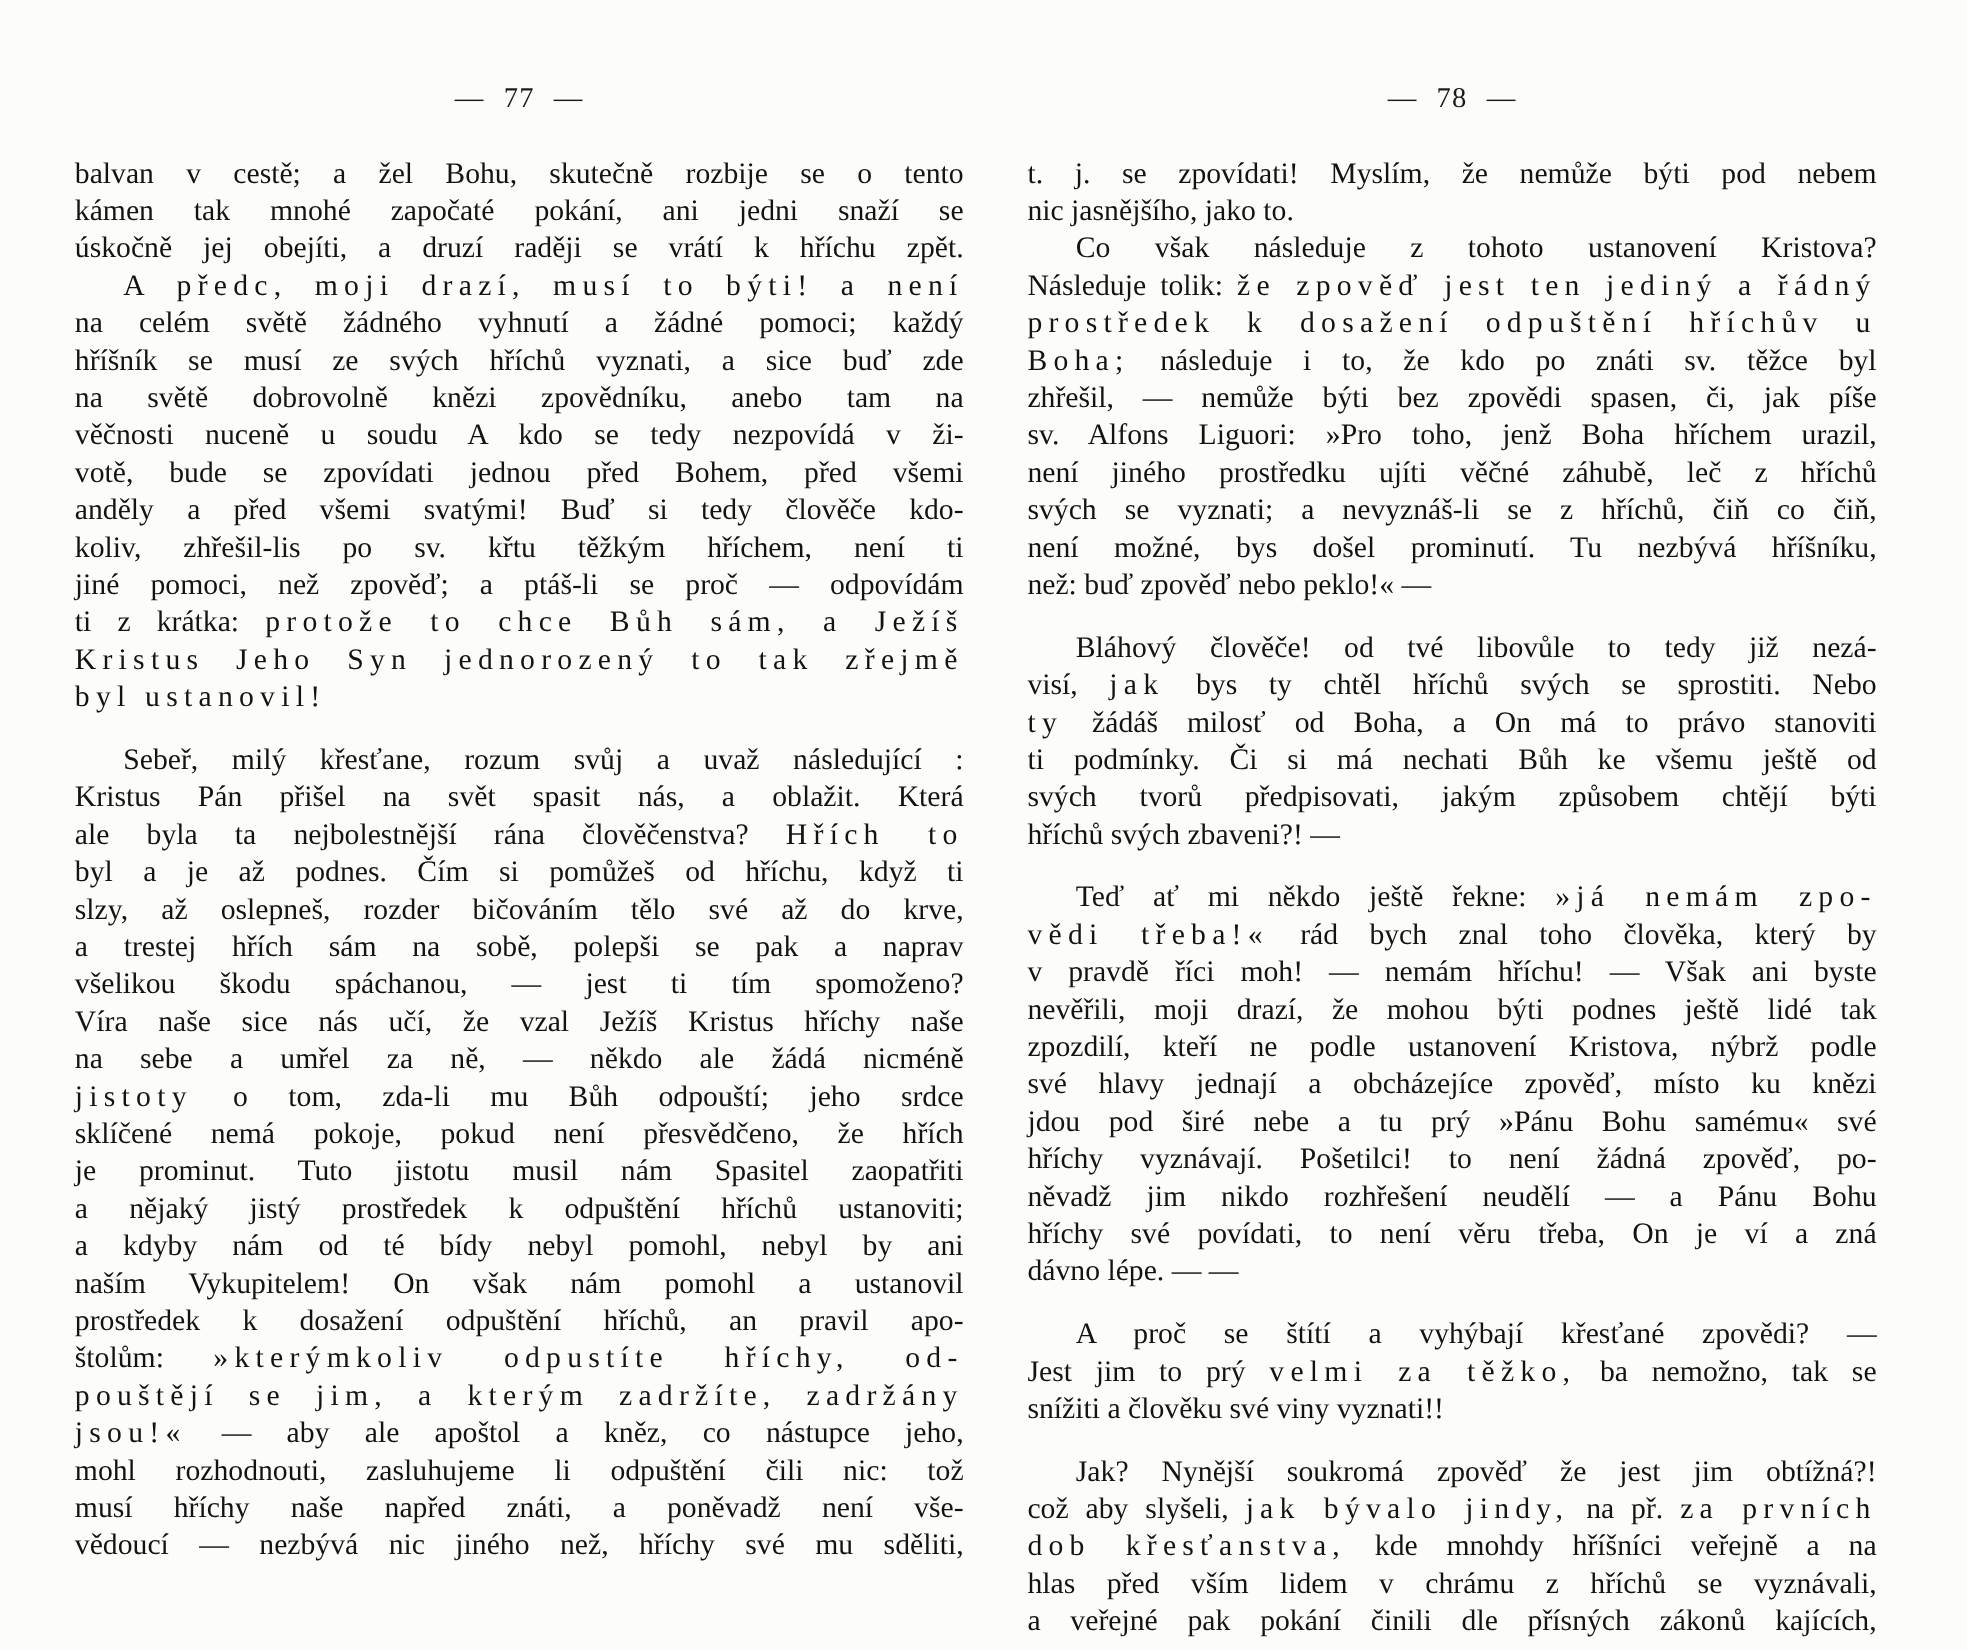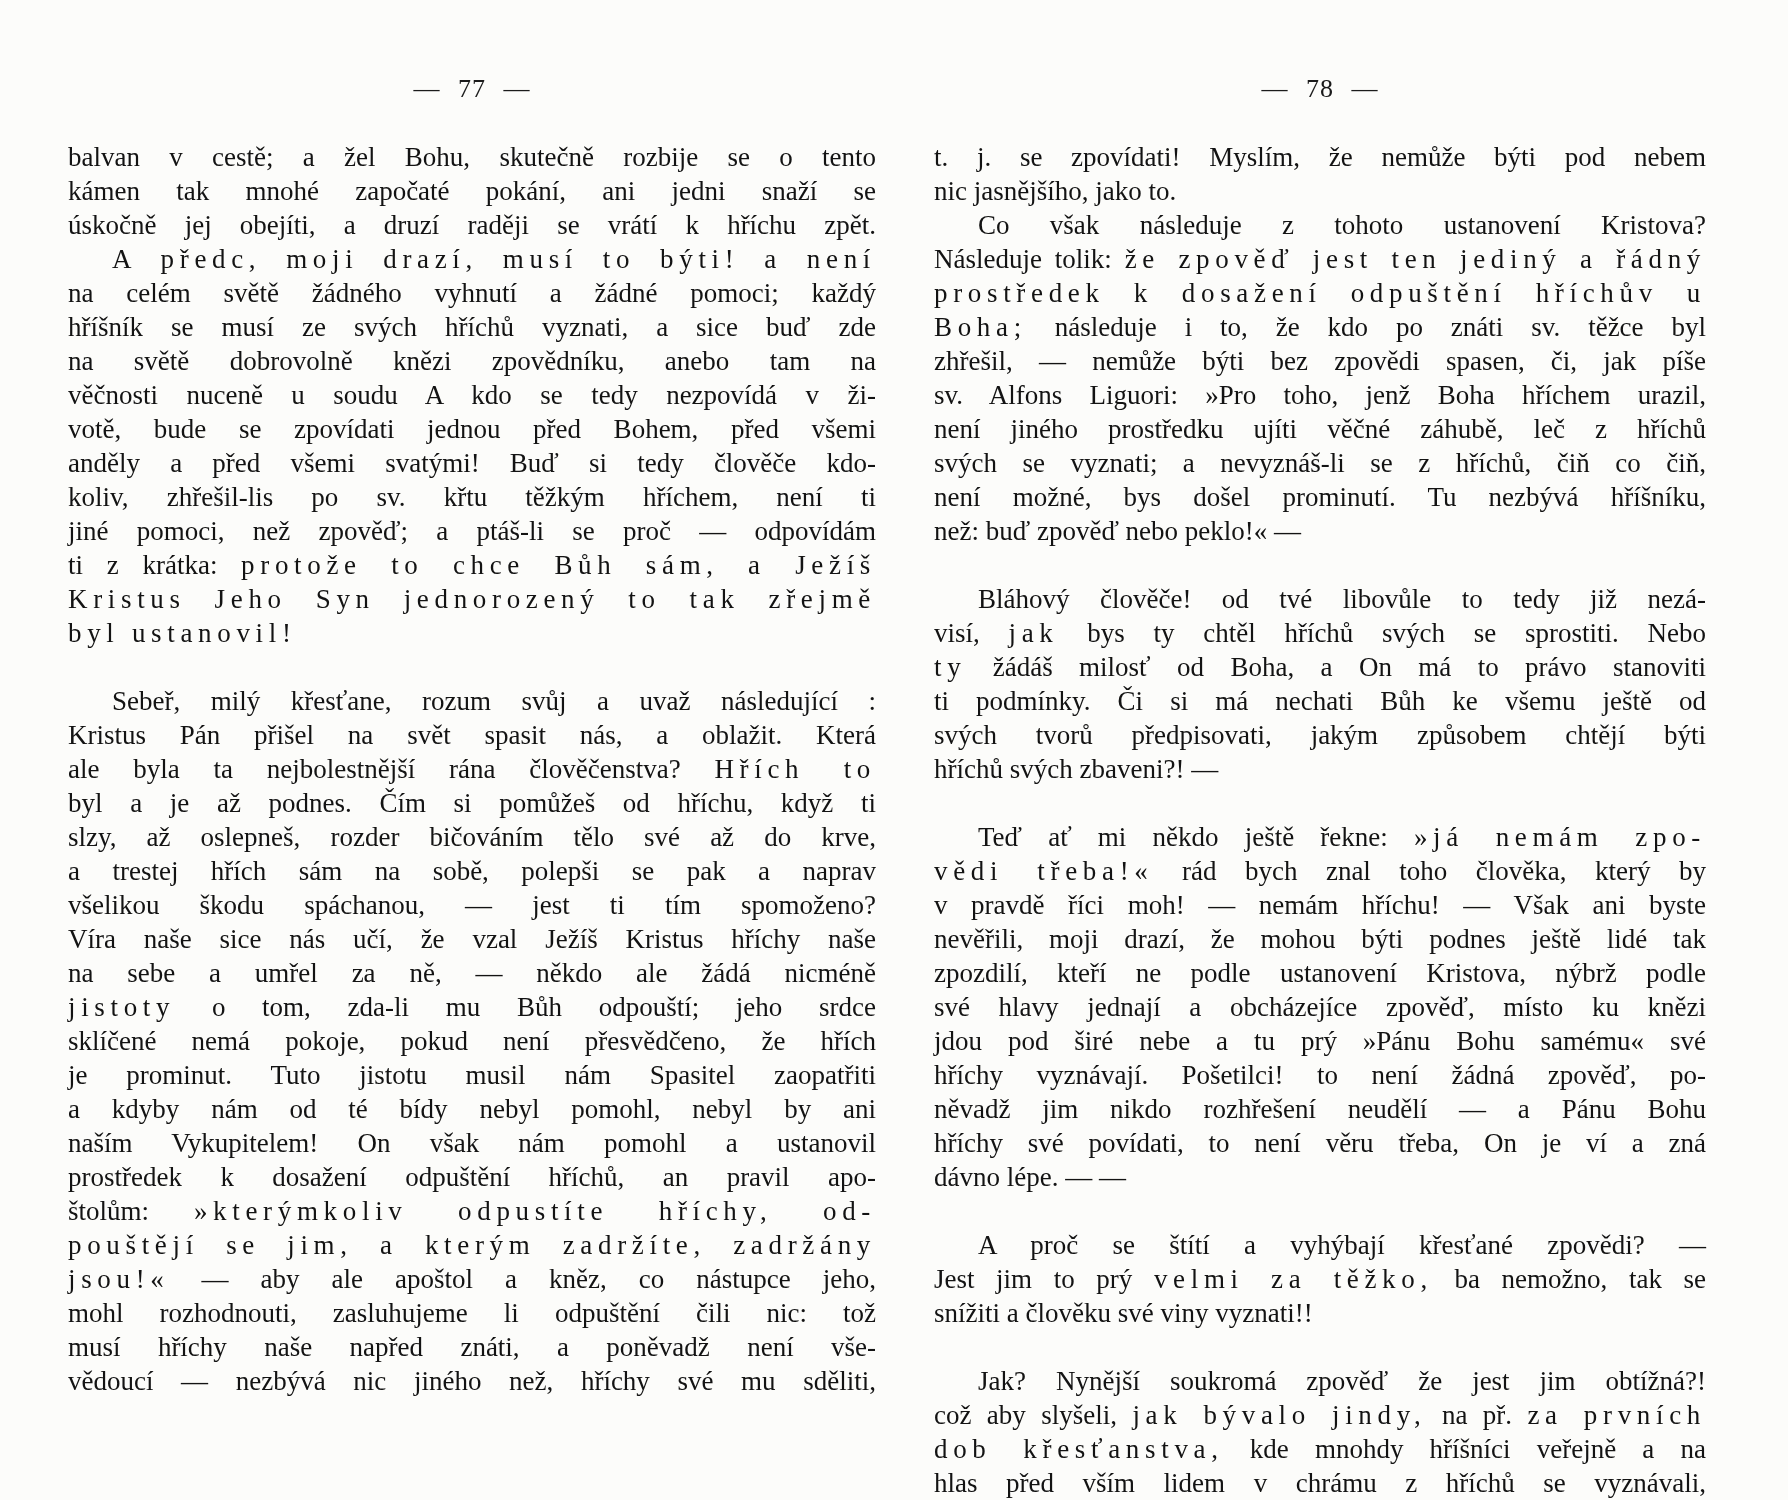--- a/index.html
+++ b/index.html
@@ -36,21 +36,21 @@
     text-align: justify;
     text-align-last: justify;
     -moz-text-align-last: justify;
     color: #131313;
   }
   .line.end {
     text-align-last: left;
     -moz-text-align-last: left;
   }
   .line.indent { text-indent: 44px; }
-  .line.gap { margin-top: 34px; }
+  .line.gap { margin-top: 23px; }
   .sp { letter-spacing: 0.21em; }
 </style>
 </head>
 <body>
 
 <div class="page page-left">
   <div class="page-header">— 77 —</div>
   <div class="page-body">
       <div class="line"><span>balvan v cestě; a žel Bohu, skutečně rozbije se o tento</span></div>
       <div class="line"><span>kámen tak mnohé započaté pokání, ani jedni snaží se</span></div>
@@ -72,20 +72,21 @@
       <div class="line"><span>ale byla ta nejbolestnější rána člověčenstva? </span><span class="sp">Hřích to</span></div>
       <div class="line"><span>byl a je až podnes. Čím si pomůžeš od hříchu, když ti</span></div>
       <div class="line"><span>slzy, až oslepneš, rozder bičováním tělo své až do krve,</span></div>
       <div class="line"><span>a trestej hřích sám na sobě, polepši se pak a naprav</span></div>
       <div class="line"><span>všelikou škodu spáchanou, — jest ti tím spomoženo?</span></div>
       <div class="line"><span>Víra naše sice nás učí, že vzal Ježíš Kristus hříchy naše</span></div>
       <div class="line"><span>na sebe a umřel za ně, — někdo ale žádá nicméně</span></div>
       <div class="line"><span class="sp">jistoty</span><span> o tom, zda-li mu Bůh odpouští; jeho srdce</span></div>
       <div class="line"><span>sklíčené nemá pokoje, pokud není přesvědčeno, že hřích</span></div>
       <div class="line"><span>je prominut. Tuto jistotu musil nám Spasitel zaopatřiti</span></div>
+      <div class="line"><span>a nějaký jistý prostředek k odpuštění hříchů ustanoviti;</span></div>
       <div class="line"><span>a kdyby nám od té bídy nebyl pomohl, nebyl by ani</span></div>
       <div class="line"><span>naším Vykupitelem! On však nám pomohl a ustanovil</span></div>
       <div class="line"><span>prostředek k dosažení odpuštění hříchů, an pravil apo-</span></div>
       <div class="line"><span>štolům: </span><span class="sp">»kterýmkoliv odpustíte hříchy, od-</span></div>
       <div class="line"><span class="sp">pouštějí se jim, a kterým zadržíte, zadržány</span></div>
       <div class="line"><span class="sp">jsou!«</span><span> — aby ale apoštol a kněz, co nástupce jeho,</span></div>
       <div class="line"><span>mohl rozhodnouti, zasluhujeme li odpuštění čili nic: tož</span></div>
       <div class="line"><span>musí hříchy naše napřed znáti, a poněvadž není vše-</span></div>
       <div class="line"><span>vědoucí — nezbývá nic jiného než, hříchy své mu sděliti,</span></div>
     </div>

